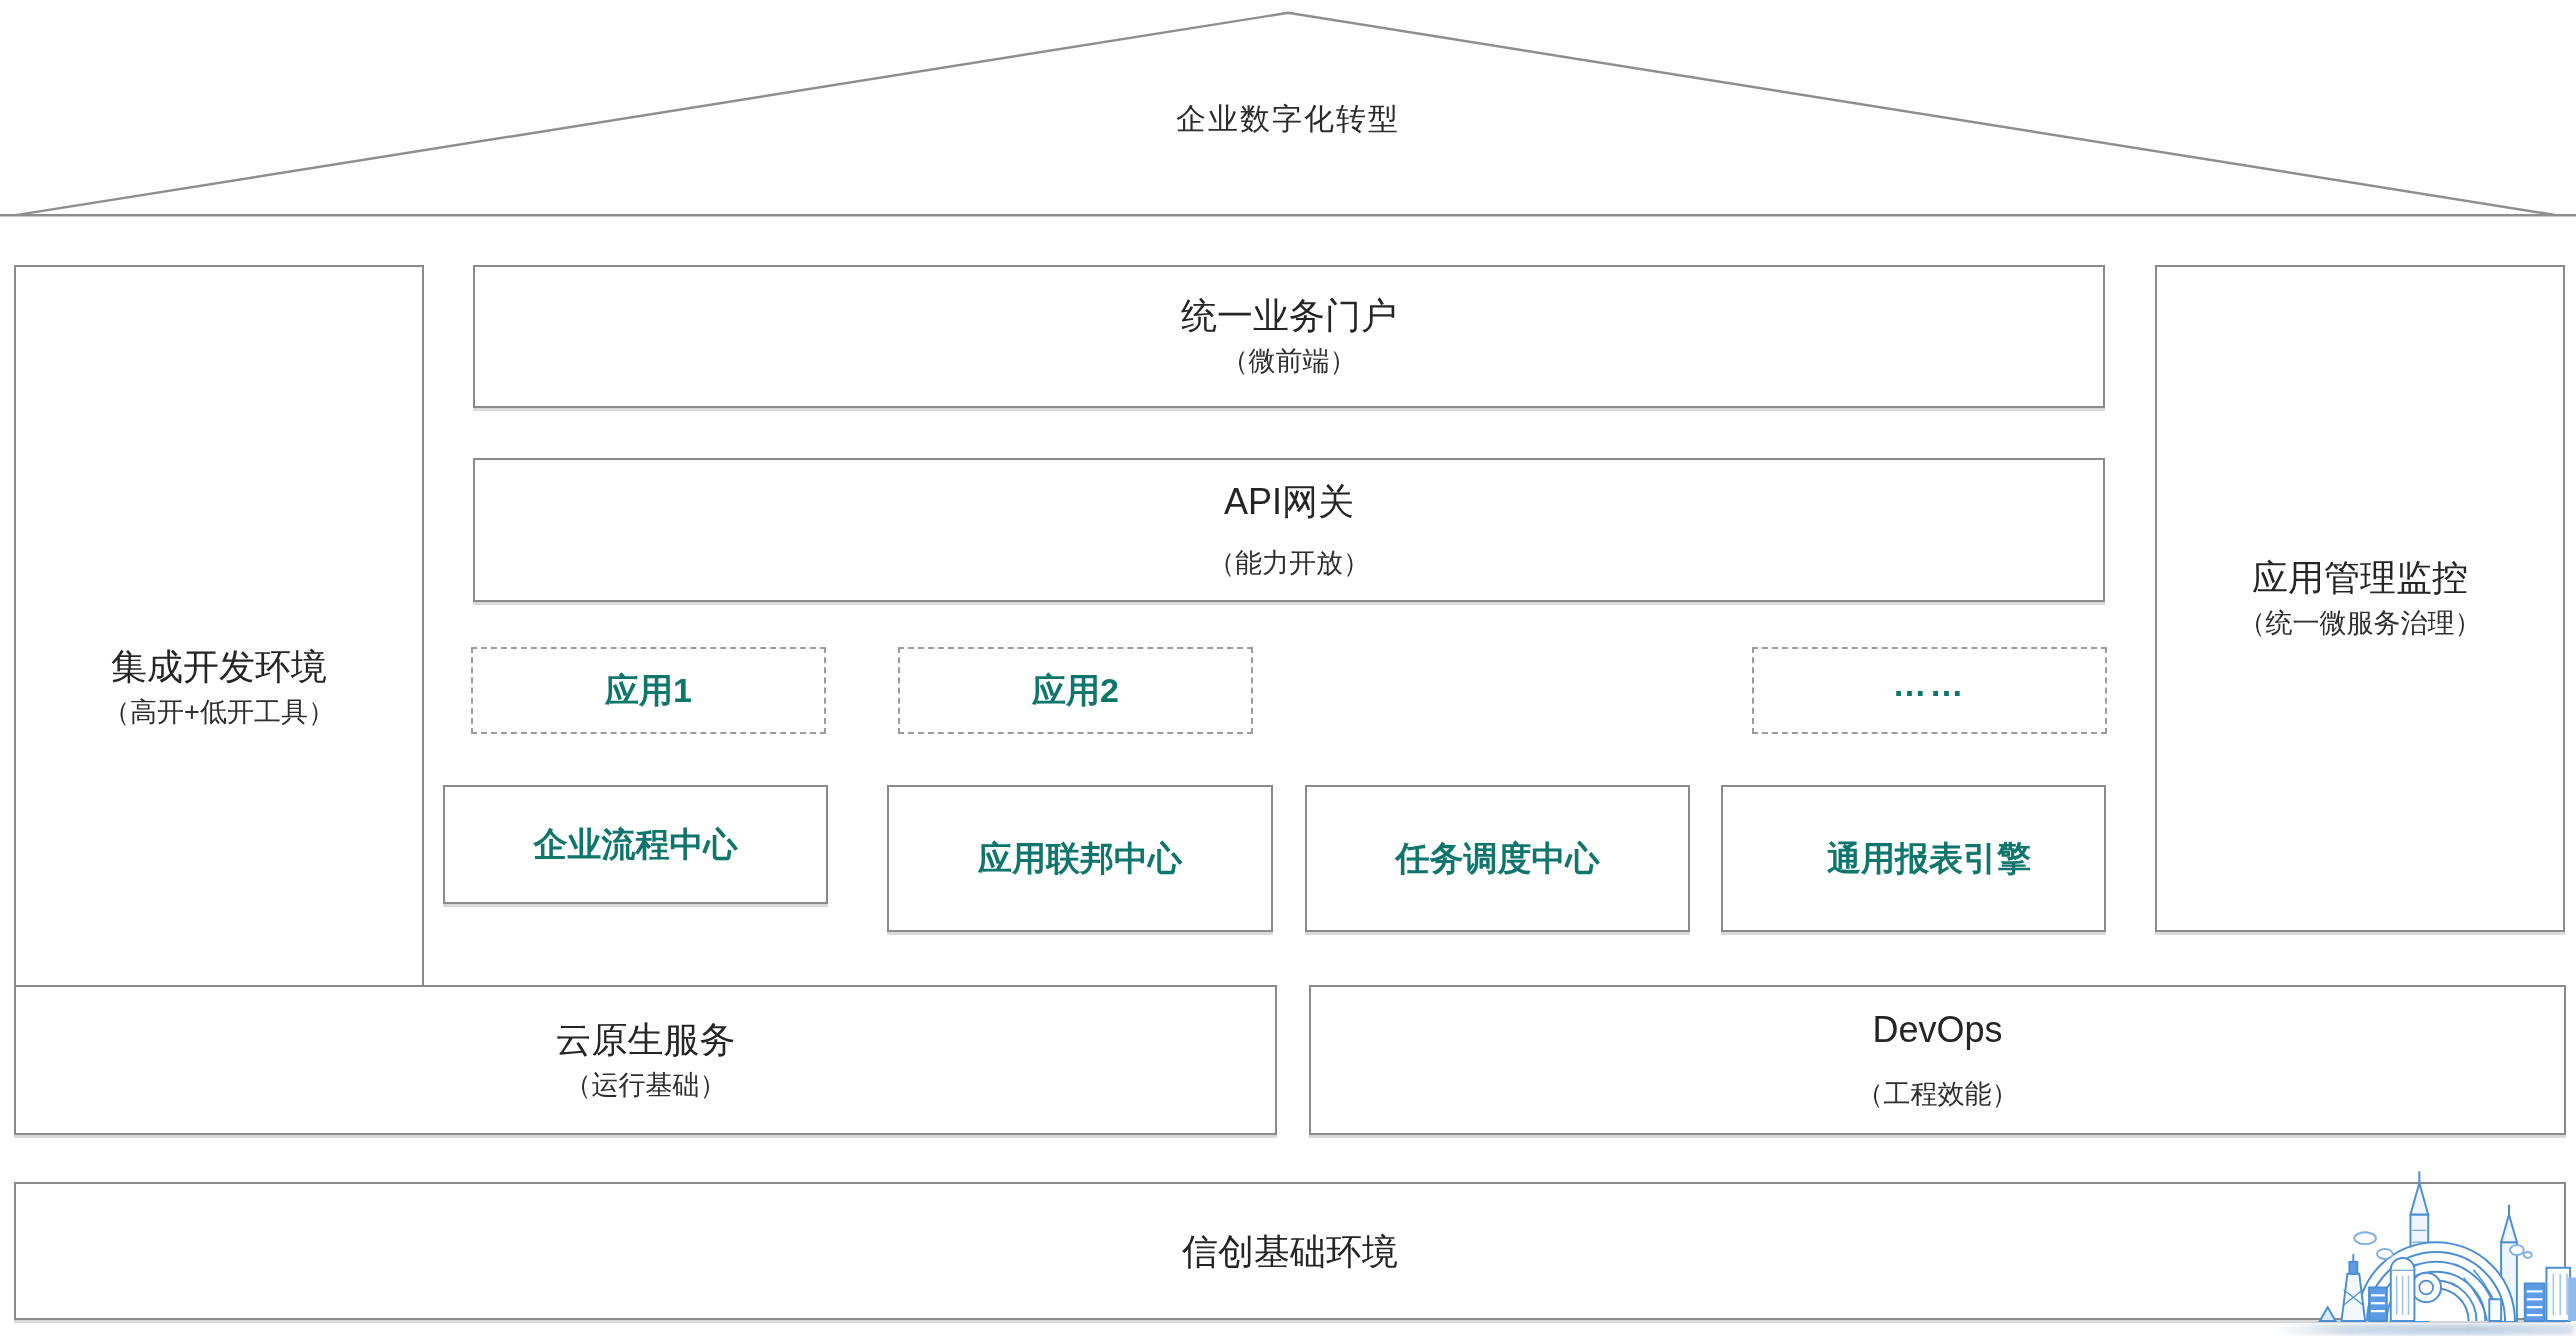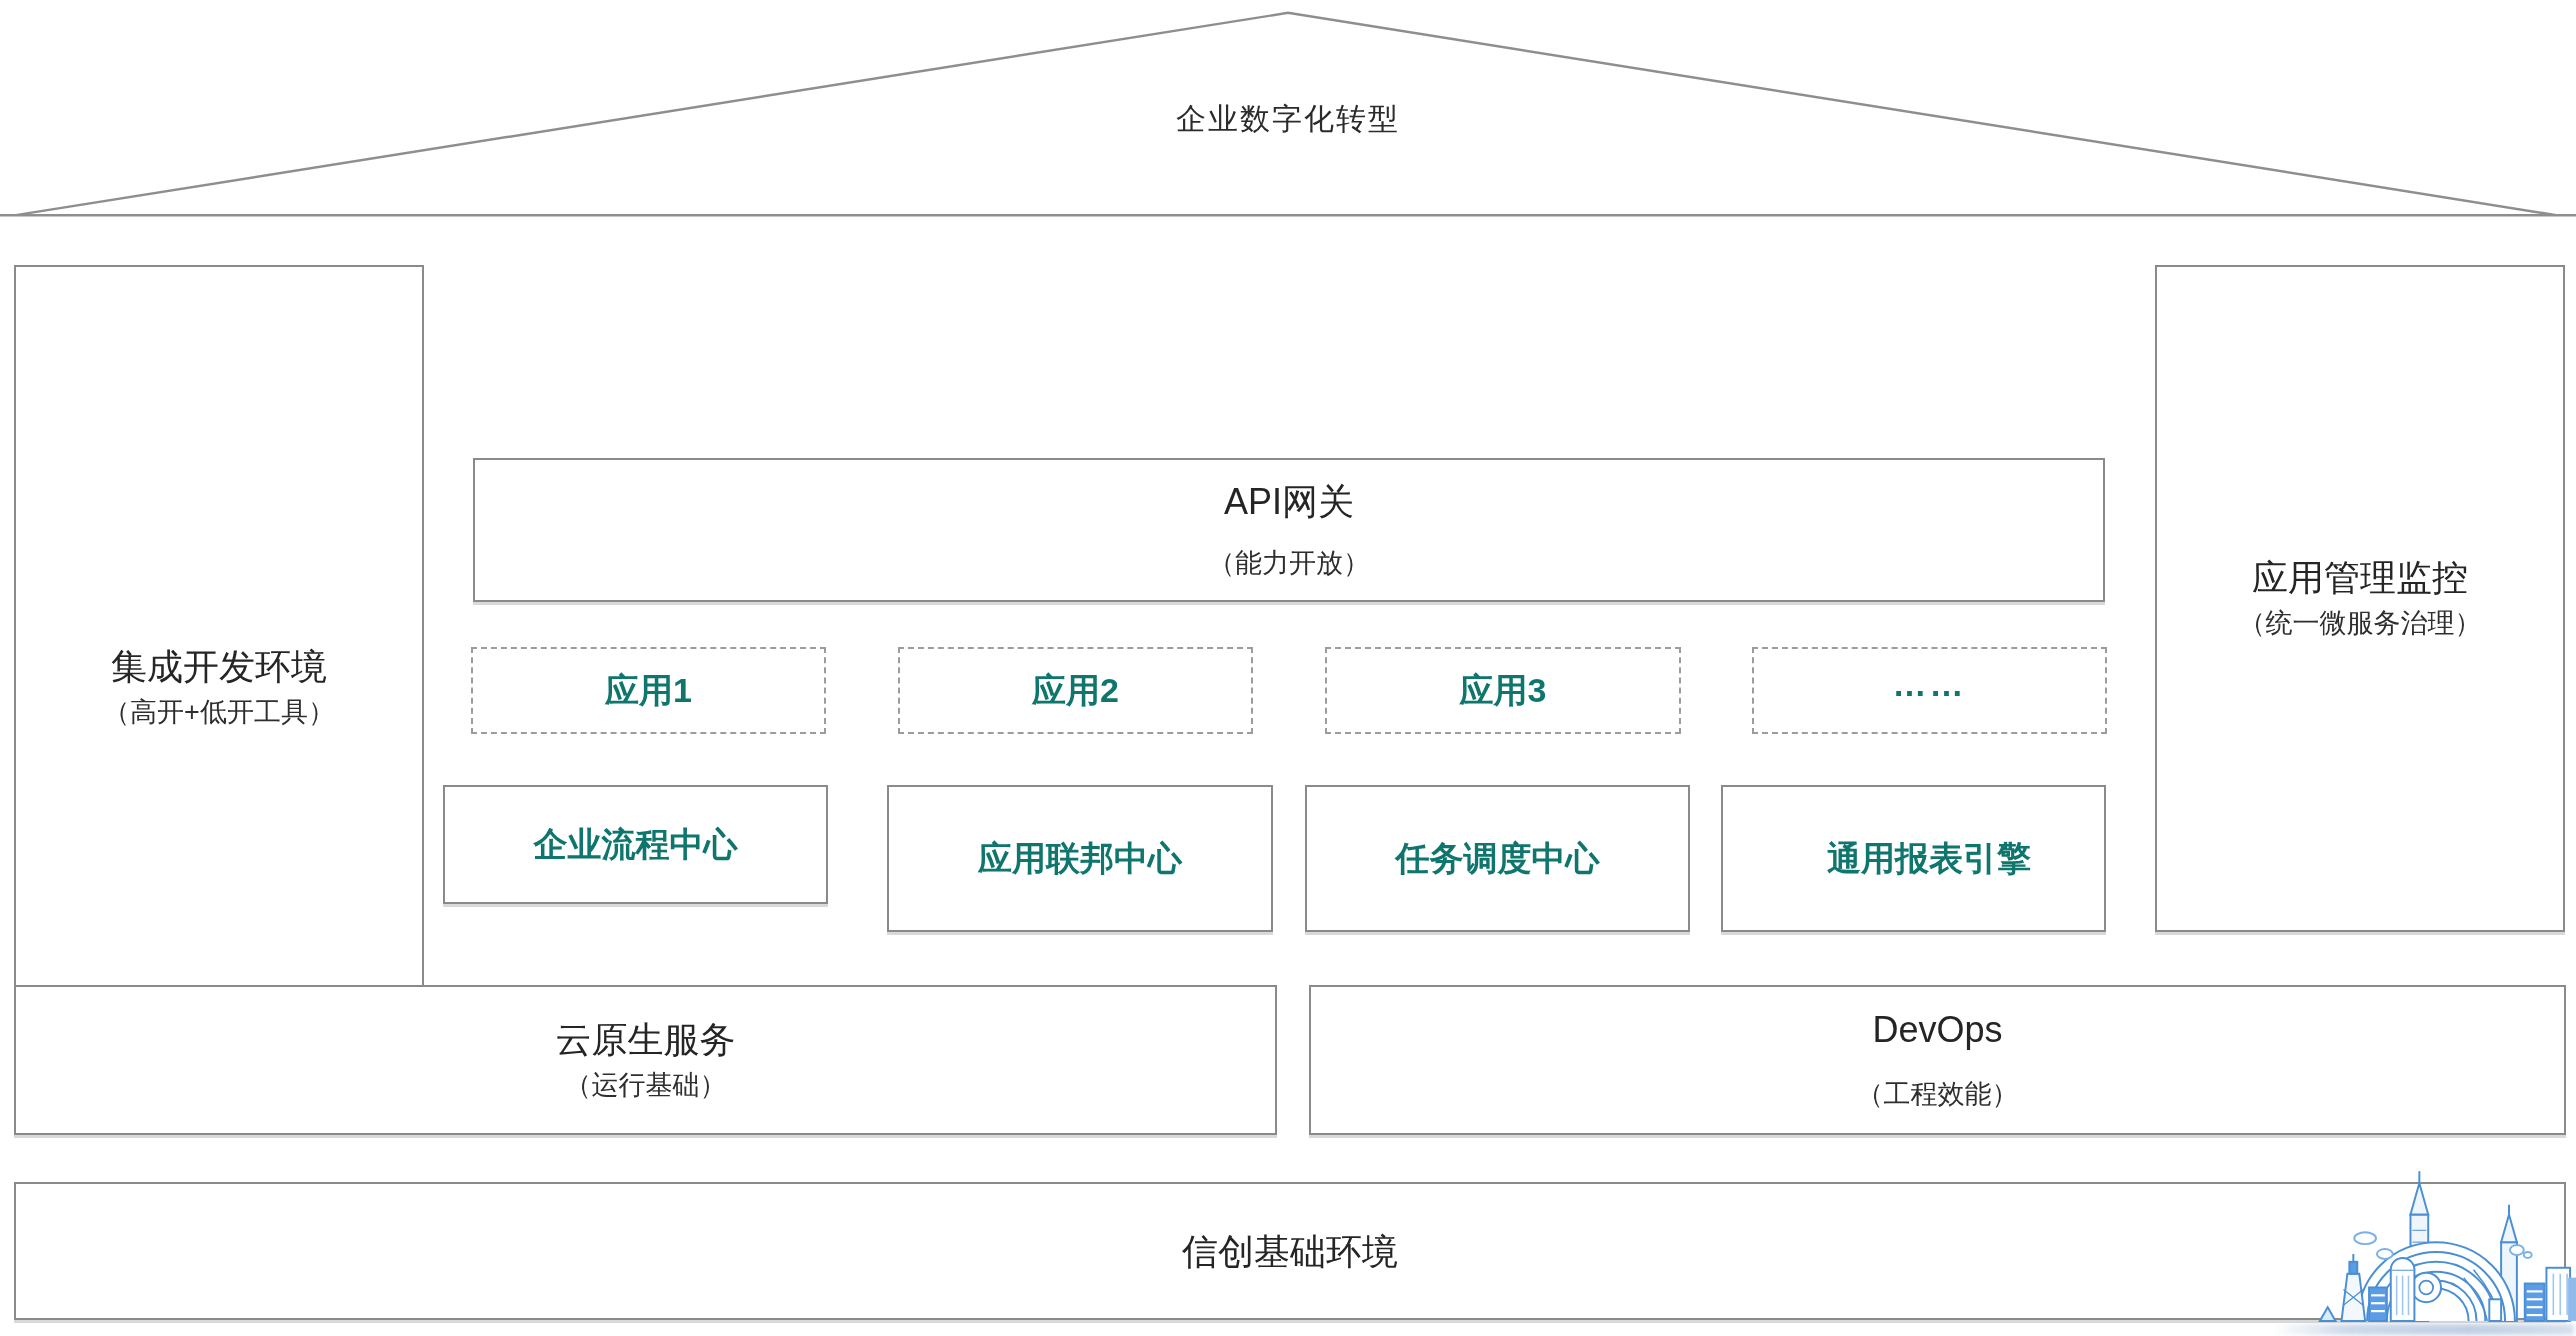--- a/index.html
+++ b/index.html
@@ -39,34 +39,35 @@
     <path d="M0,218 L2610,218" fill="none" stroke="#8e8e8e" stroke-width="2.5"></path>
     <path d="M16,218 L1305,13 L2590,218" fill="none" stroke="#8e8e8e" stroke-width="2.5"></path>
   </svg>
   <div class="roof-title">企业数字化转型</div>
 
   <div class="box" style="left:14px;top:265px;width:410px;height:844px;">
     <div class="t-main">集成开发环境</div>
     <div class="t-sub">（高开+低开工具）</div>
   </div>
 
+  <div class="box" style="left:473px;top:265px;width:1632px;height:143px;">
+    <div class="t-main">统一业务门户</div>
+    <div class="t-sub">（微前端）</div>
+  </div>
 
   <div class="box" style="left:473px;top:458px;width:1632px;height:144px;gap:16px;">
     <div class="t-main">API网关</div>
     <div class="t-sub">（能力开放）</div>
   </div>
 
   <div class="box dashed" style="left:471px;top:647px;width:355px;height:87px;">
     <div class="t-cell">应用1</div>
   </div>
   <div class="box dashed" style="left:898px;top:647px;width:355px;height:87px;">
     <div class="t-cell">应用2</div>
-  </div>
-  <div class="box dashed" style="left:1325px;top:647px;width:356px;height:87px;">
-    <div class="t-cell">应用3</div>
   </div>
   <div class="box dashed ellip" style="left:1752px;top:647px;width:355px;height:87px;">
     <div class="t-cell">……</div>
   </div>
 
   <div class="box" style="left:443px;top:785px;width:385px;height:119px;">
     <div class="t-cell">企业流程中心</div>
   </div>
   <div class="box" style="left:887px;top:785px;width:386px;height:147px;">
     <div class="t-cell">应用联邦中心</div>

